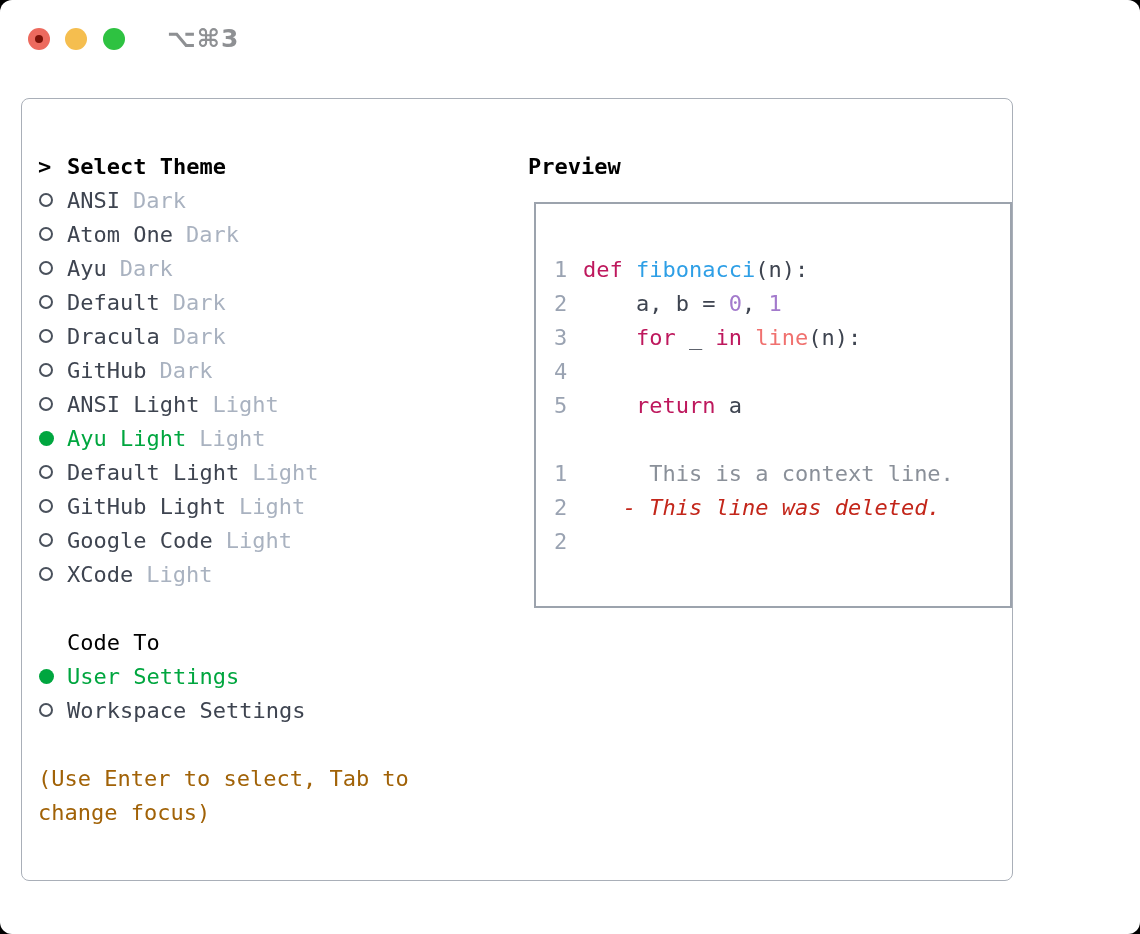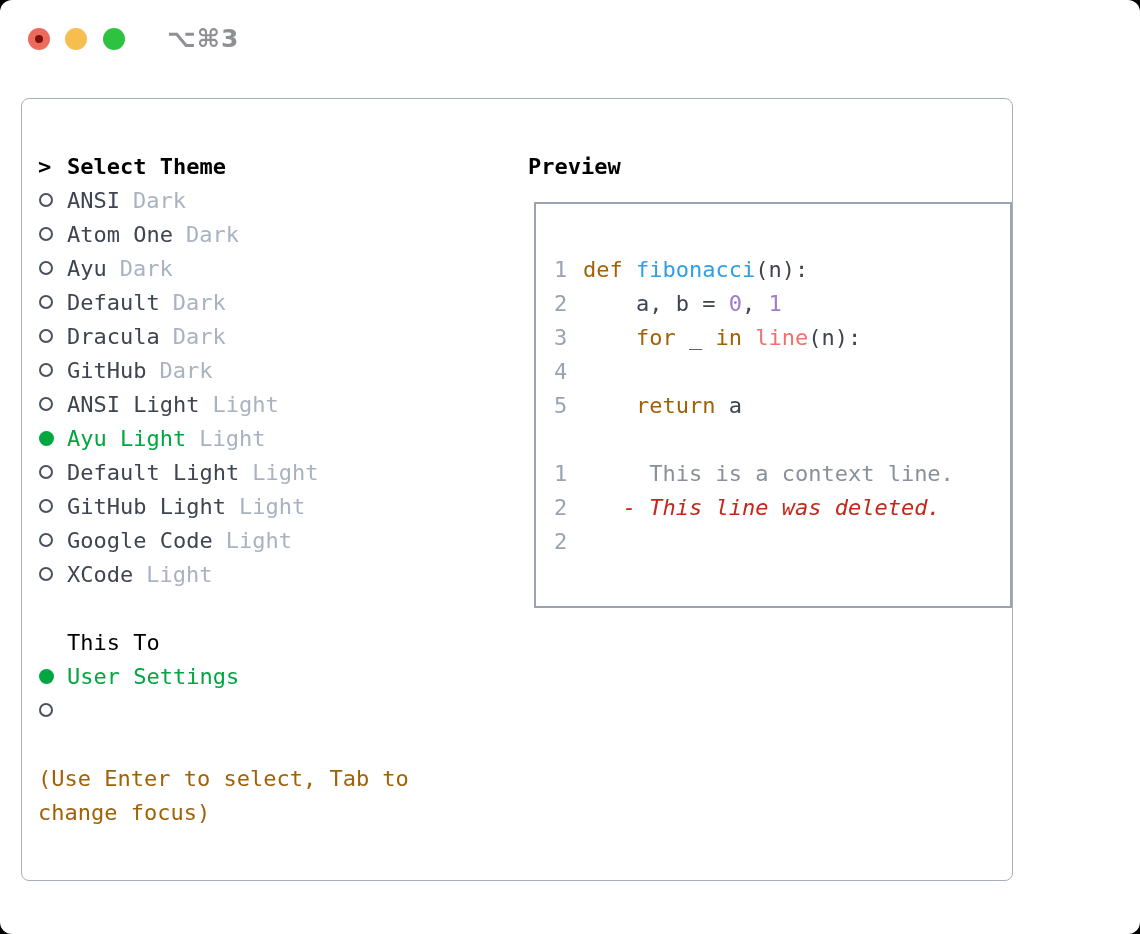--- a/index.html
+++ b/index.html
@@ -80,21 +80,21 @@
     width:478px; height:406px;
     border:2px solid #9CA3AD;
     box-sizing:border-box;
     padding:48px 0 0 18px;
     background:#fff;
   }
   .cl { height:34px; display:flex; align-items:center; font-size:22px; }
   .cl span { white-space:pre; }
   .ln { width:29px; color:#9AA3B2; flex:none; }
   .tk-plain   { color:#3E4450; }
-  .tk-keyword { color:#a16207; }
+  .tk-keyword { color:#be185d; }
   .tk-function{ color:#2E9FE6; }
   .tk-number  { color:#A37ACC; }
   .tk-call    { color:#F0716F; }
   .tk-context { color:#8A9099; }
   .tk-deleted { color:#C3261A;font-style:italic; }
   .tk-added   { color:#00C418; }
 </style>
 </head>
 <body>
 
@@ -200,32 +200,33 @@
             <span class="radio"></span>
           </span>
         <span class="name">XCode</span>
         <span class="variant">Light</span>
       </div>
 
       <div class="spacer"></div>
 
       <div class="row">
         <span class="marker"></span>
-        <span class="apply-title">This To</span>
+        <span class="apply-title">Code To</span>
       </div>
       <div class="row selected">
         <span class="marker">
             <span class="radio on"></span>
           </span>
         <span class="name">User Settings</span>
       </div>
       <div class="row">
         <span class="marker">
             <span class="radio"></span>
           </span>
+        <span class="name">Workspace Settings</span>
       </div>
 
       <div class="spacer"></div>
 
       <div class="footer-line">(Use Enter to select, Tab to</div>
       <div class="footer-line">change focus)</div>
     </div>
 
     <div class="right-col">
       <div class="preview-title">Preview</div>

